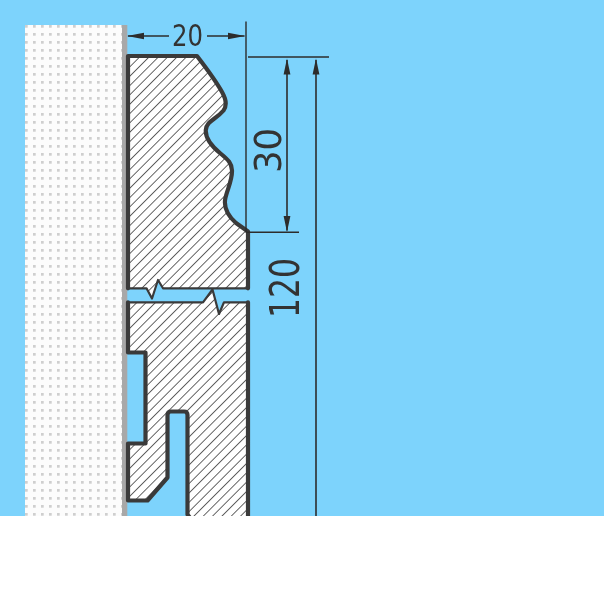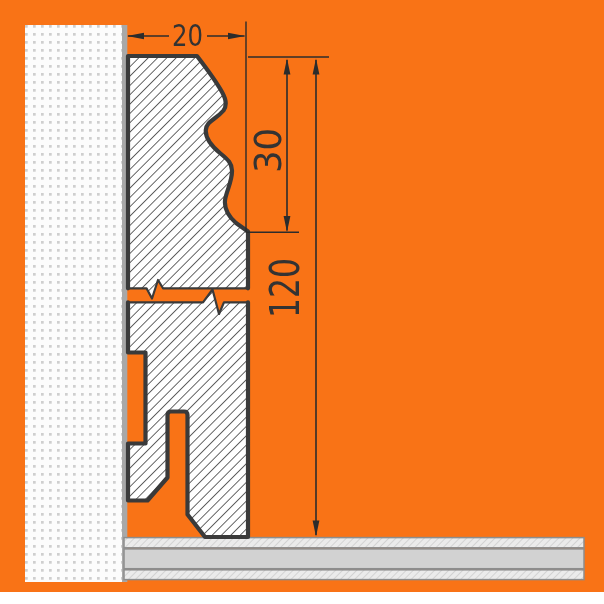--- a/index.html
+++ b/index.html
@@ -1,20 +1,20 @@
 <!DOCTYPE html>
 <html><head>
 <meta charset="utf-8">
 <style>
   html, body { margin: 0; padding: 0; background: #ffffff; }
   .canvas {
     position: relative;
     width: 604px;
-    height: 592px;
-    background: #f97316;
+    height: 516px;
+    background: #7dd3fc;
     overflow: hidden;
     font-family: "DejaVu Sans", sans-serif;
   }
   svg text {
     font-family: "DejaVu Sans", sans-serif;
     font-weight: 400;
   }
 </style>
 </head>
 <body>

